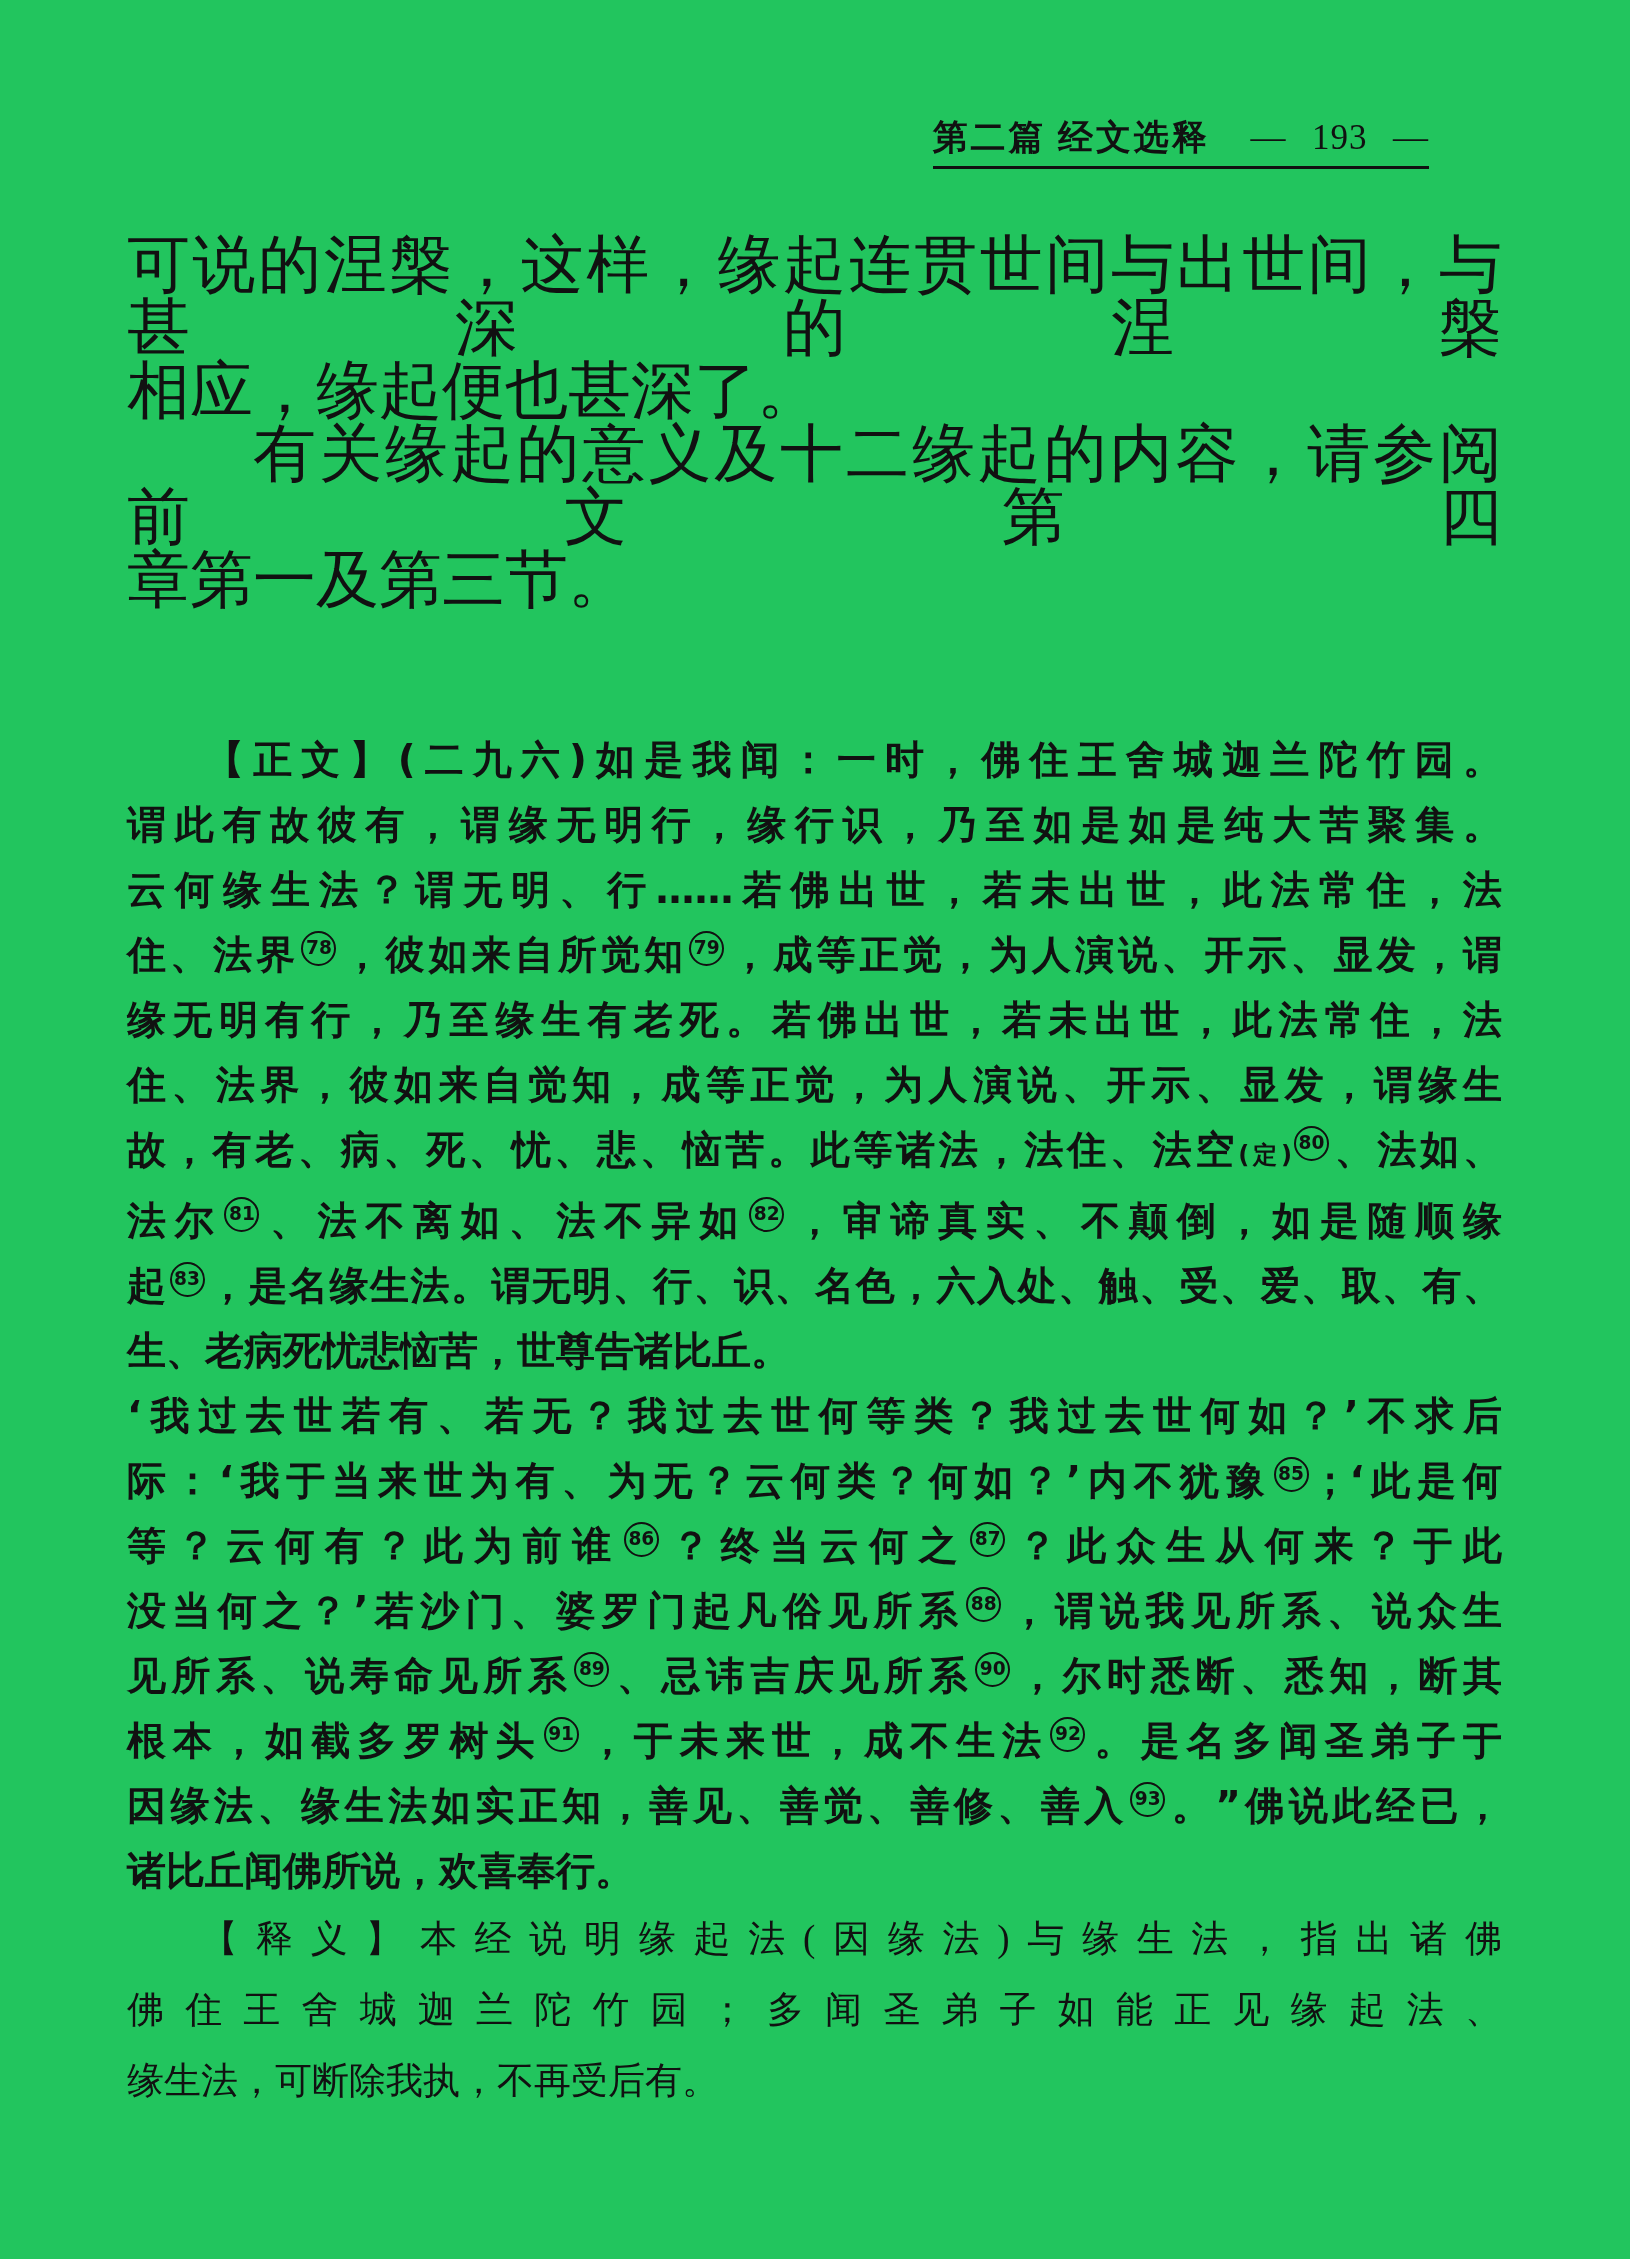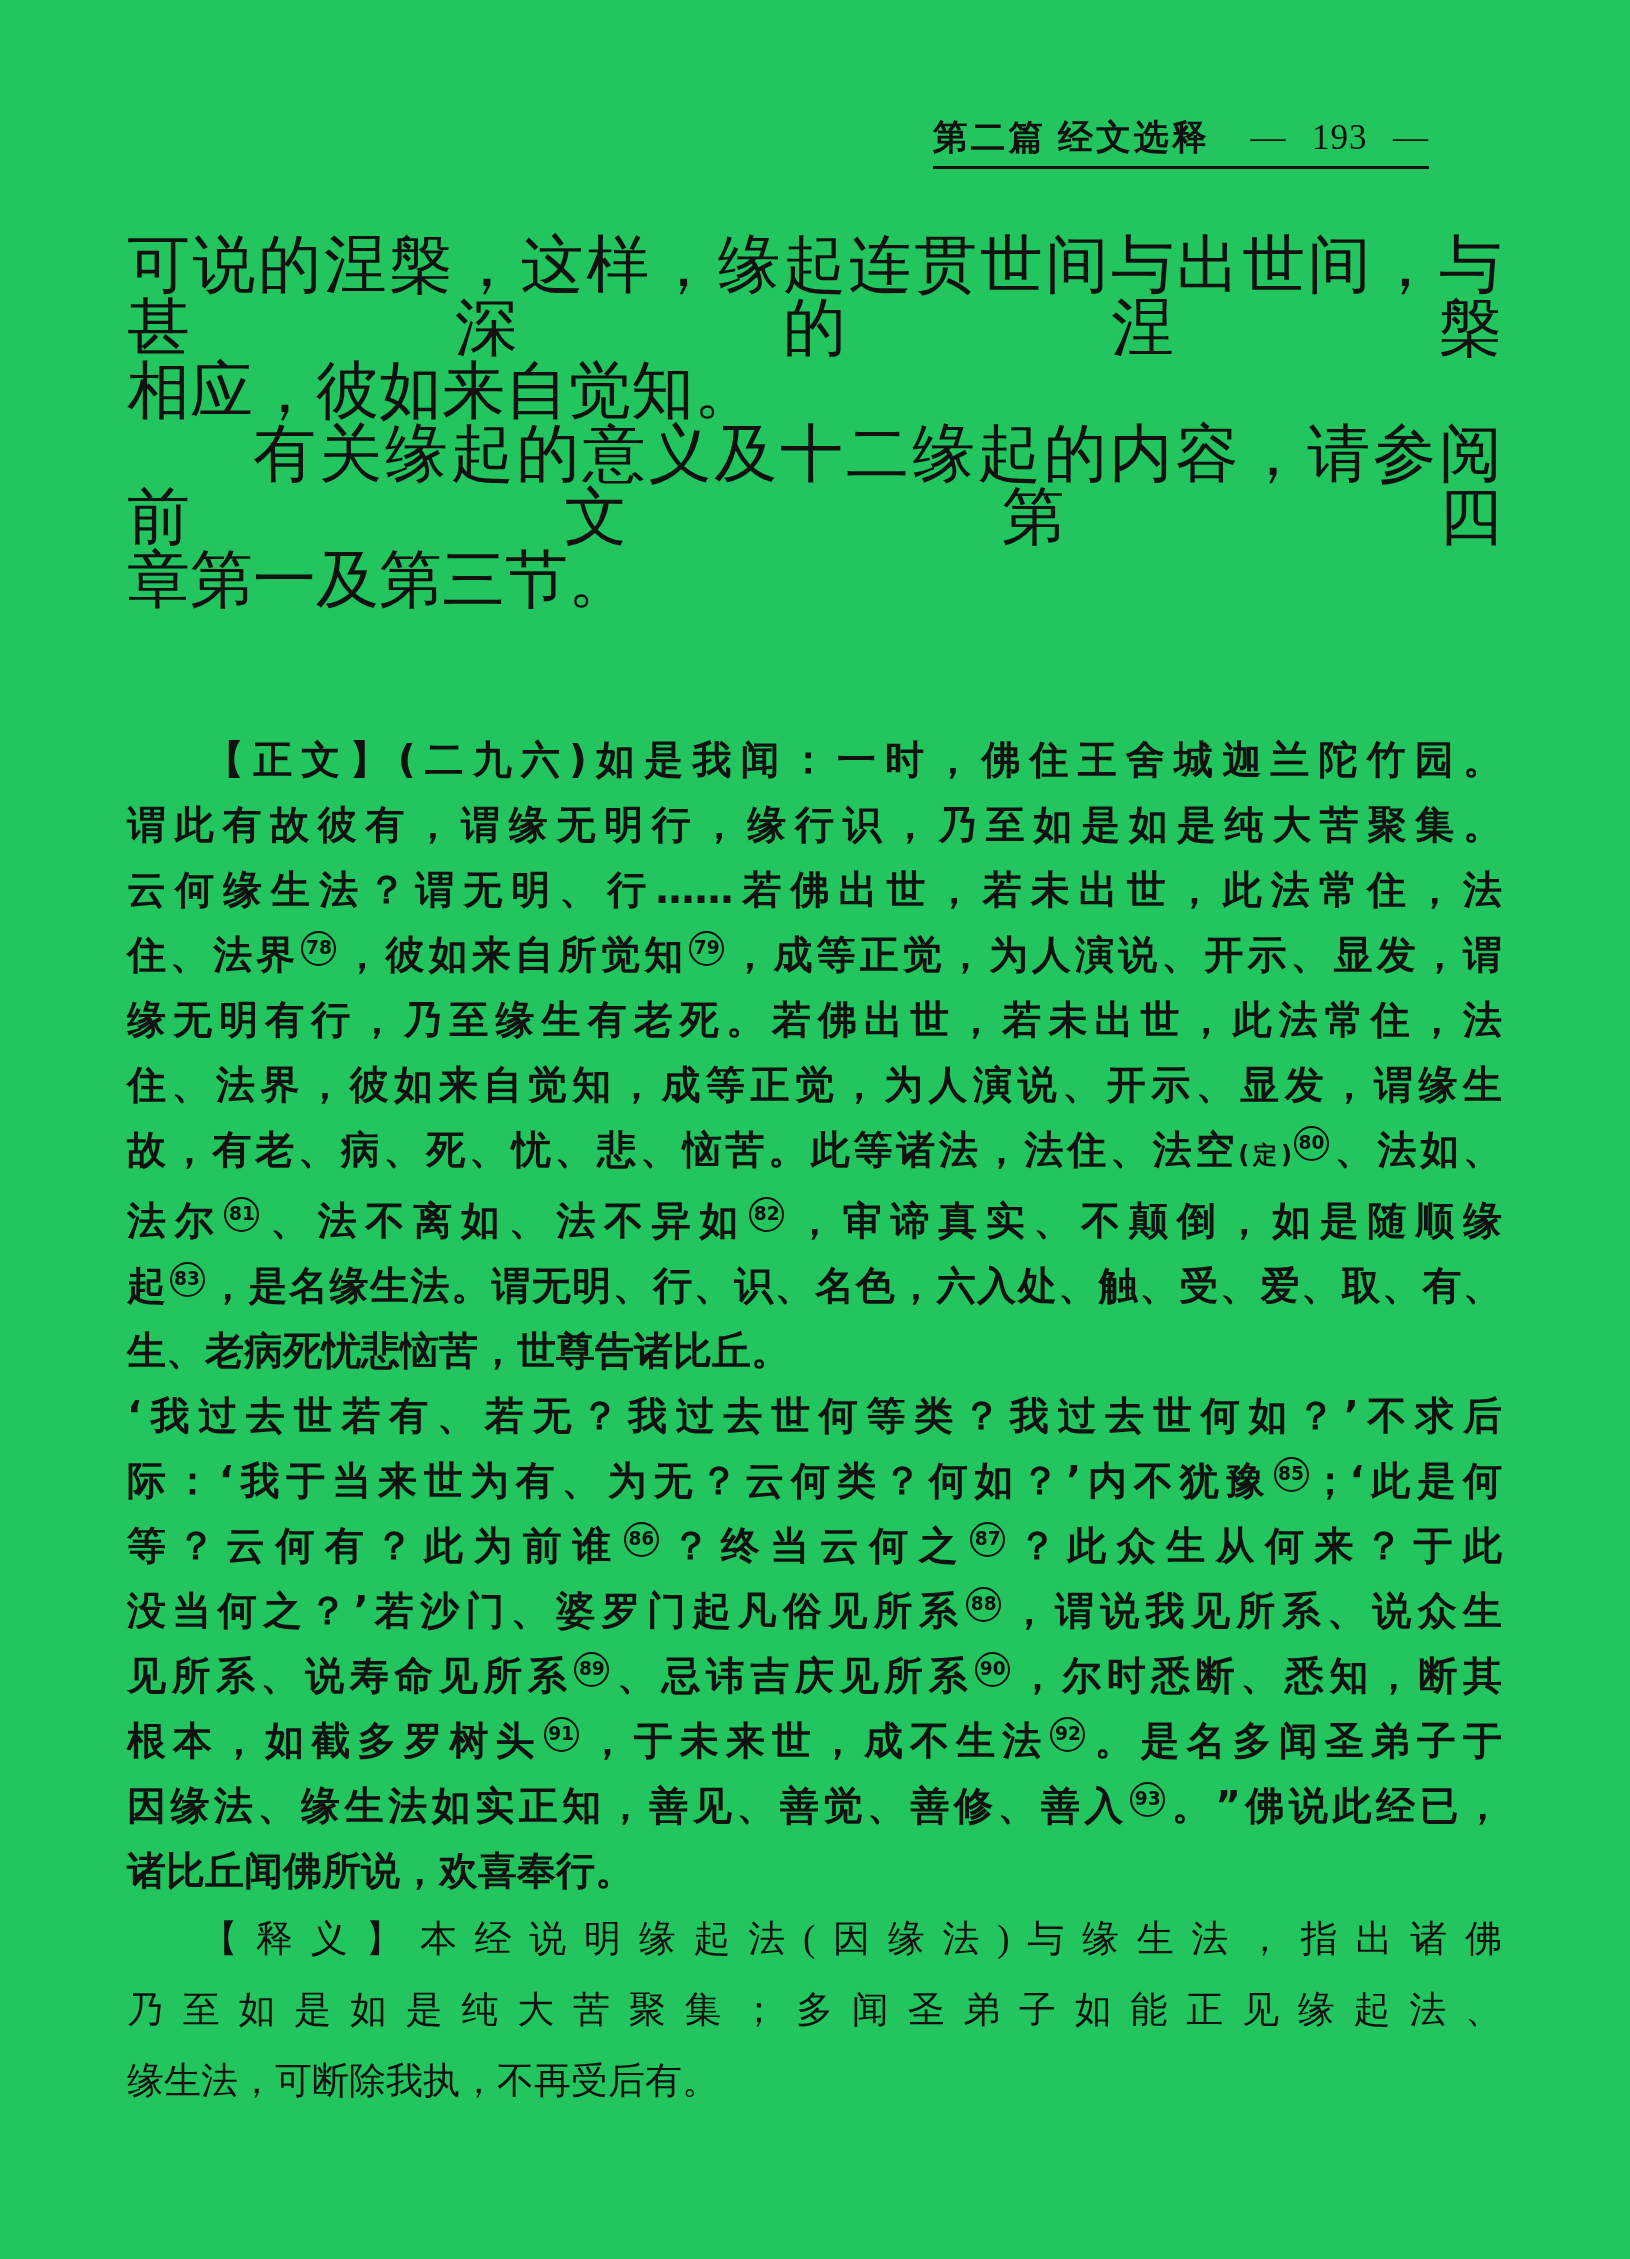--- a/index.html
+++ b/index.html
@@ -106,21 +106,21 @@
 <div class="page">
   <header class="page-header">
     <div class="header-inner">
       <span>第二篇 经文选释</span><span class="header-pagenum">— 193 —</span>
     </div>
   </header>
 
   <main class="page-body">
       <div class="para commentary">
         <div class="line fill">可说的涅槃，这样，缘起连贯世间与出世间，与甚深的涅槃</div>
-        <div class="line">相应，彼如来自觉知。</div>
+        <div class="line">相应，缘起便也甚深了。</div>
       </div>
       <div class="para commentary">
         <div class="line fill indent">有关缘起的意义及十二缘起的内容，请参阅前文第四</div>
         <div class="line">章第一及第三节。</div>
       </div>
       <div class="para scripture gap-before">
         <div class="line fill indent">【正文】(二九六)如是我闻：一时，佛住王舍城迦兰陀竹园。</div>
         <div class="line fill">谓此有故彼有，谓缘无明行，缘行识，乃至如是如是纯大苦聚集。</div>
         <div class="line fill">云何缘生法？谓无明、行……若佛出世，若未出世，此法常住，法</div>
         <div class="line fill">住、法界<span class="fnref">78</span>，彼如来自所觉知<span class="fnref">79</span>，成等正觉，为人演说、开示、显发，谓</div>
@@ -136,18 +136,18 @@
         <div class="line fill">际：‘我于当来世为有、为无？云何类？何如？’内不犹豫<span class="fnref">85</span>；‘此是何</div>
         <div class="line fill">等？云何有？此为前谁<span class="fnref">86</span>？终当云何之<span class="fnref">87</span>？此众生从何来？于此</div>
         <div class="line fill">没当何之？’若沙门、婆罗门起凡俗见所系<span class="fnref">88</span>，谓说我见所系、说众生</div>
         <div class="line fill">见所系、说寿命见所系<span class="fnref">89</span>、忌讳吉庆见所系<span class="fnref">90</span>，尔时悉断、悉知，断其</div>
         <div class="line fill">根本，如截多罗树头<span class="fnref">91</span>，于未来世，成不生法<span class="fnref">92</span>。是名多闻圣弟子于</div>
         <div class="line fill">因缘法、缘生法如实正知，善见、善觉、善修、善入<span class="fnref">93</span>。”佛说此经已，</div>
         <div class="line">诸比丘闻佛所说，欢喜奉行。</div>
       </div>
       <div class="para commentary-large">
         <div class="line fill indent">【释义】本经说明缘起法(因缘法)与缘生法，指出诸佛</div>
-        <div class="line fill">乃至如是如是纯大苦聚集；多闻圣弟子如能正见缘起法、</div>
+        <div class="line fill">佛住王舍城迦兰陀竹园；多闻圣弟子如能正见缘起法、</div>
         <div class="line">缘生法，可断除我执，不再受后有。</div>
       </div>
     </main>
 </div>
 
 
 </body></html>

